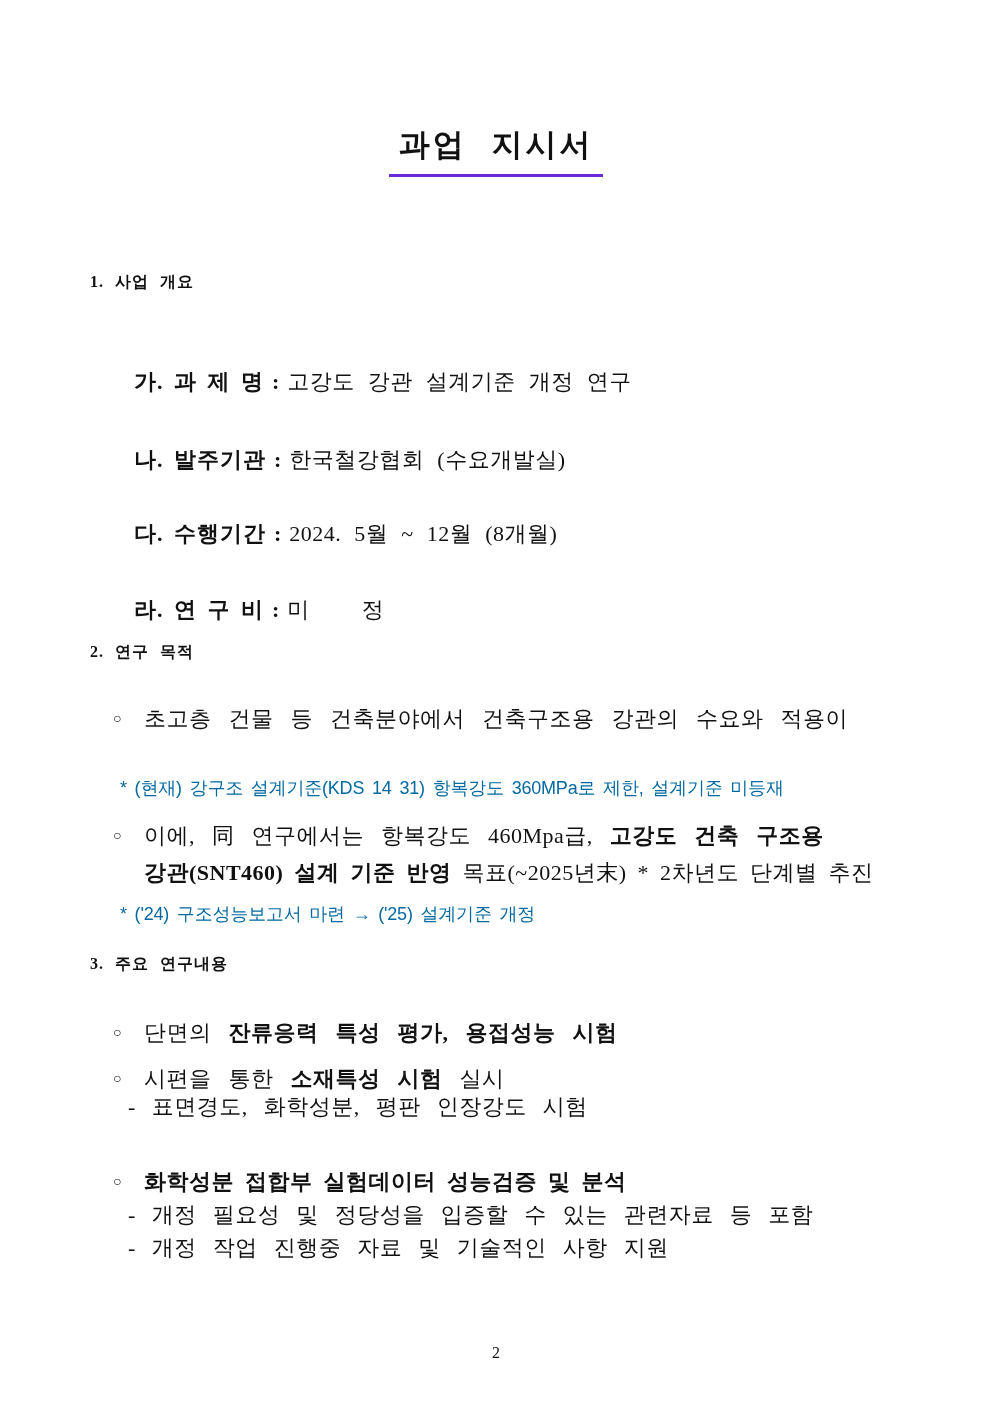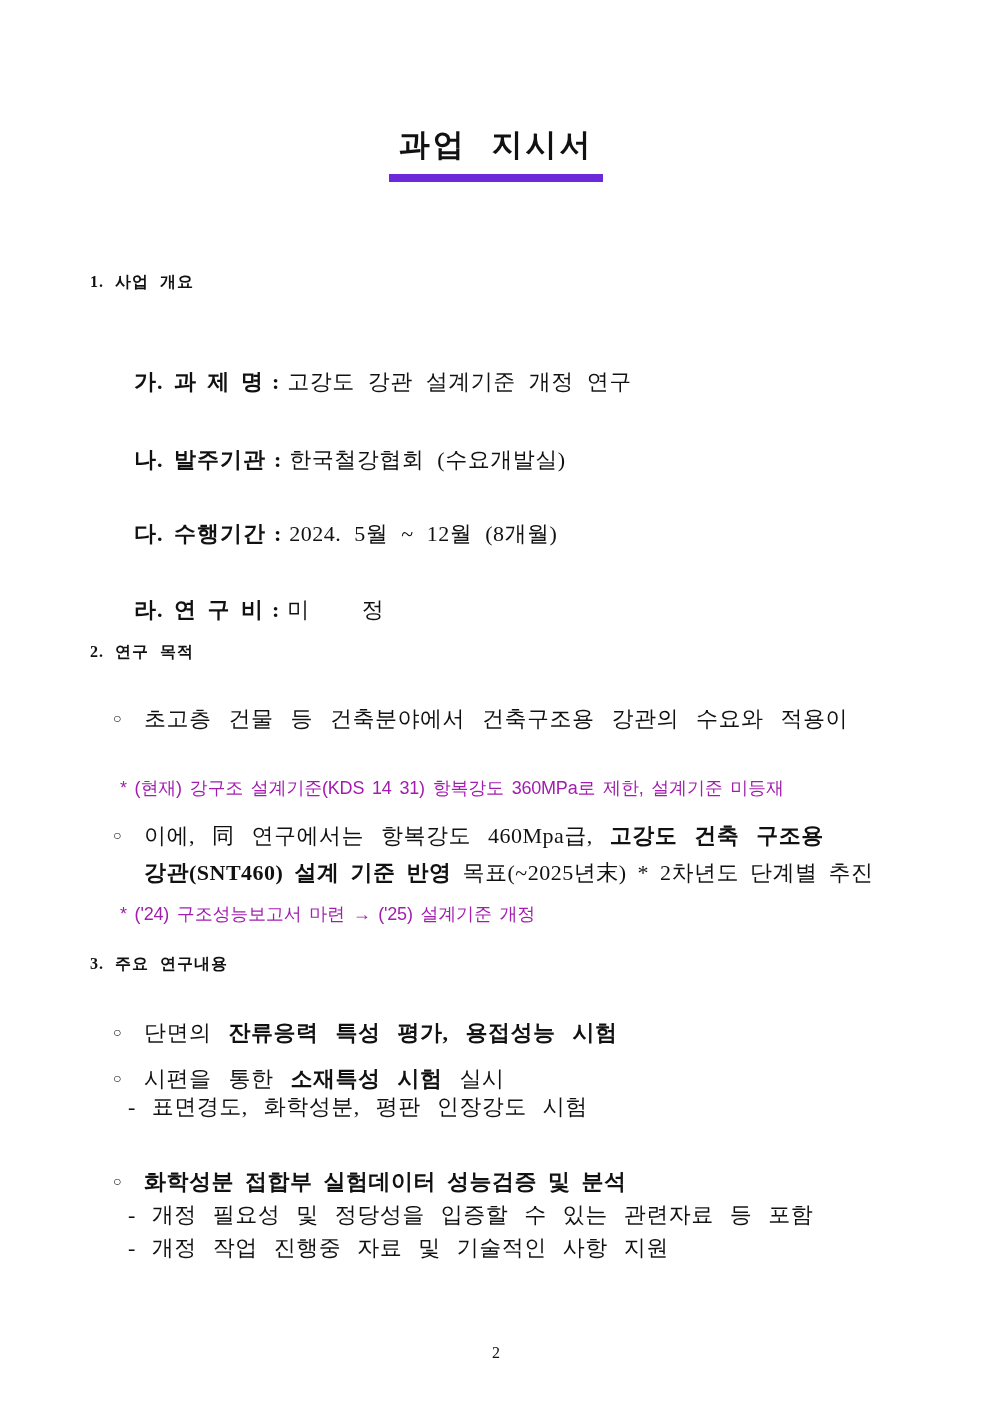--- a/index.html
+++ b/index.html
@@ -3,36 +3,36 @@
 <meta charset="utf-8">
 <style>
   html,body{margin:0;padding:0;background:#ffffff;}
   .page{
     position:relative;width:992px;height:1403px;background:#ffffff;color:#111;
     font-family:"Liberation Serif","DejaVu Serif",serif;overflow:hidden;
   }
   .title-wrap{position:absolute;top:124px;left:0;width:100%;text-align:center;}
   .title{
     display:inline-block;font-size:31px;font-weight:bold;letter-spacing:3px;
-    word-spacing:14px;border-bottom:8px solid #6d28d9;padding:0 10px 8px 10px;
+    word-spacing:14px;border-bottom:3px solid #6d28d9;padding:0 10px 8px 10px;
   }
   .heading{position:absolute;left:90px;font-size:16px;font-weight:bold;letter-spacing:1px;word-spacing:6px;white-space:pre-wrap;}
   .kv{position:absolute;left:112px;font-size:22px;white-space:pre-wrap;}
   .kv .label{font-weight:bold;letter-spacing:1px;word-spacing:4px;}
   .kv .sep{font-weight:bold;padding:0 8px;}
   .kv .value{word-spacing:7px;letter-spacing:0.5px;}
   .para{position:absolute;left:113px;display:flex;align-items:flex-start;}
   .para .marker{font-size:14px;line-height:37px;width:31px;flex:0 0 31px;}
   .para .ptext{font-size:22px;line-height:37px;letter-spacing:0.5px;word-spacing:11px;}
   .para .ptext .tight{word-spacing:5px;}
   .b{font-weight:bold;}
   .run{white-space:pre-wrap;}
   .note{
     position:absolute;left:120px;font-family:"Liberation Sans","DejaVu Sans",sans-serif;
-    font-size:18px;word-spacing:3px;letter-spacing:-0.2px;color:#a21caf;white-space:pre-wrap;
+    font-size:18px;word-spacing:3px;letter-spacing:-0.2px;color:#0369a1;white-space:pre-wrap;
   }
   .sub{position:absolute;left:128px;font-size:22px;word-spacing:10px;letter-spacing:0.5px;white-space:pre-wrap;}
   .pageno{position:absolute;top:1344px;left:0;width:100%;text-align:center;font-size:16px;}
 </style>
 </head>
 <body>
 
 <div class="page">
 
   <div class="title-wrap">

